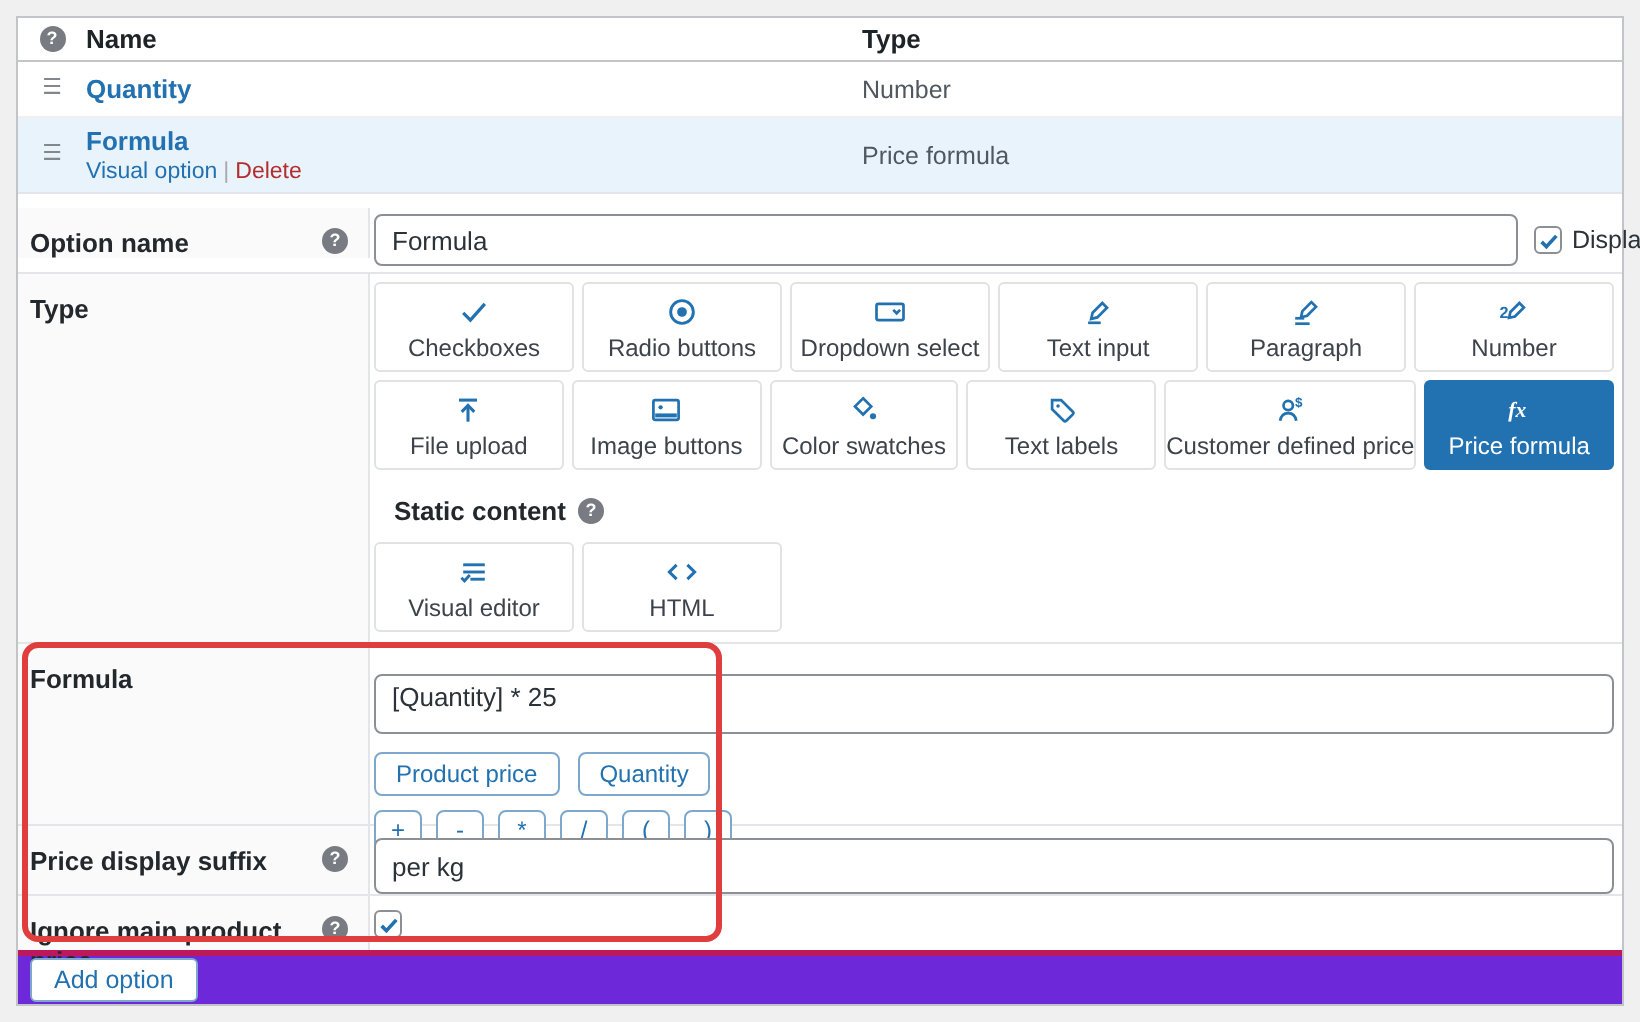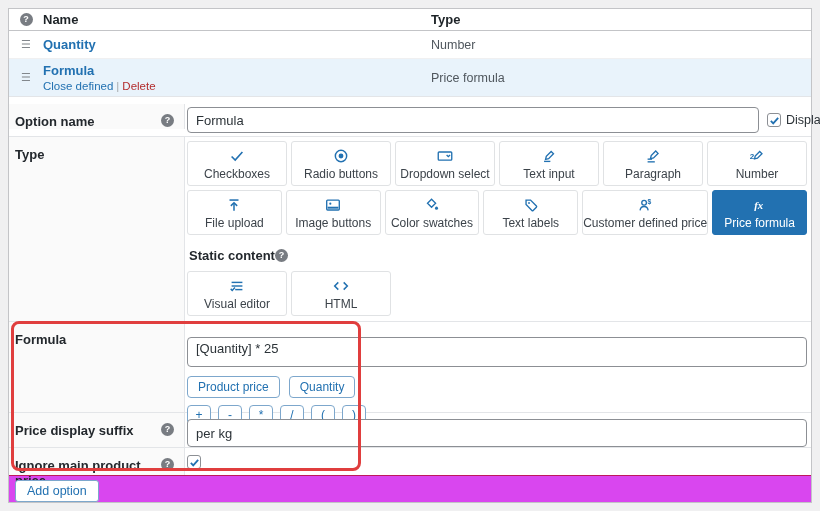--- a/index.html
+++ b/index.html
@@ -63,37 +63,37 @@
   .tiles { display:grid; grid-template-columns:repeat(6,1fr); gap:5px 4px; margin-top:4px; width:620px; }
   .tile {
     height:45px; background:#fff; border:1px solid #e0e2e4; border-radius:3px;
     display:flex; flex-direction:column; align-items:center; justify-content:center; gap:2px;
     color:#2271b1; cursor:pointer;
   }
   .tile-label { font-size:12px; color:#3c434a; white-space:nowrap; }
   .tile.selected { background:#2271b1; border-color:#2271b1; color:#fff; }
   .tile.selected .tile-label { color:#fff; }
   .tile-icon { height:19px; display:flex; align-items:center; }
-  .static-lbl { display:flex; align-items:center; gap:0; margin:13px 0 8px 2px; font-weight:bold; color:#23282d; }
+  .static-lbl { display:flex; align-items:center; gap:6px; margin:13px 0 8px 10px; font-weight:bold; color:#23282d; }
   
   .formula-area { position:relative; width:664px; margin-top:15px; }
   .formula-textarea { width:620px; height:30px; resize:none; display:block; }
   .grip { position:absolute; right:3px; bottom:4px; width:8px; height:8px;
     background:linear-gradient(135deg, transparent 50%, #9aa0a6 50%, #9aa0a6 57%, transparent 57%, transparent 70%, #9aa0a6 70%, #9aa0a6 77%, transparent 77%); }
   .var-btns { display:flex; gap:9px; margin-top:9px; }
   .btn-blue-outline {
     font-family:"Liberation Sans", sans-serif; font-size:12px; color:#2271b1;
     background:#fff; border:1px solid #7da7cc; border-radius:4px; padding:3px 10px; cursor:pointer;
   }
   .op-btns { display:flex; gap:7px; margin-top:7px; }
   .op-btn { width:24px; height:20px; padding:0; display:flex; align-items:center; justify-content:center; }
   .suffix-input { width:620px; height:28px; margin-top:6px; }
   .ignore-line { margin-top:7px; }
   
-  .footer { height:27px; background:#d946ef; border-top:1px solid #be185d; display:flex; align-items:flex-end; }
+  .footer { height:27px; background:#6d28d9; border-top:3px solid #be185d; display:flex; align-items:center; }
   .add-option-btn { margin-left:6px; font-size:12.5px; padding:3px 11px; border-radius:3px; }
   
   .annotation {
     position:absolute; left:11px; top:321px; width:350px; height:150px;
     border:3px solid #e03e3e; border-radius:8px; pointer-events:none; z-index:10;
   }
 </style>
 </head>
 <body>
 
@@ -115,21 +115,21 @@
     <div class="col-type type-val">Number</div>
   </div>
 
   <div class="tbl-row row-formula-item">
     <div class="col-icon">
         <span class="drag">☰</span>
       </div>
     <div class="col-name">
       <a class="opt-link">Formula</a>
       <div class="row-actions">
-        <span class="action-close">Close defined</span><span class="action-sep">|</span><span class="action-delete">Delete</span>
+        <span class="action-close">Visual option</span><span class="action-sep">|</span><span class="action-delete">Delete</span>
       </div>
     </div>
     <div class="col-type type-val">Price formula</div>
   </div>
 
   <div class="form-row h-optname">
     <div class="row-label">
       <span class="lbl">Option name</span>
       <span class="help-dot">?</span>
     </div>

